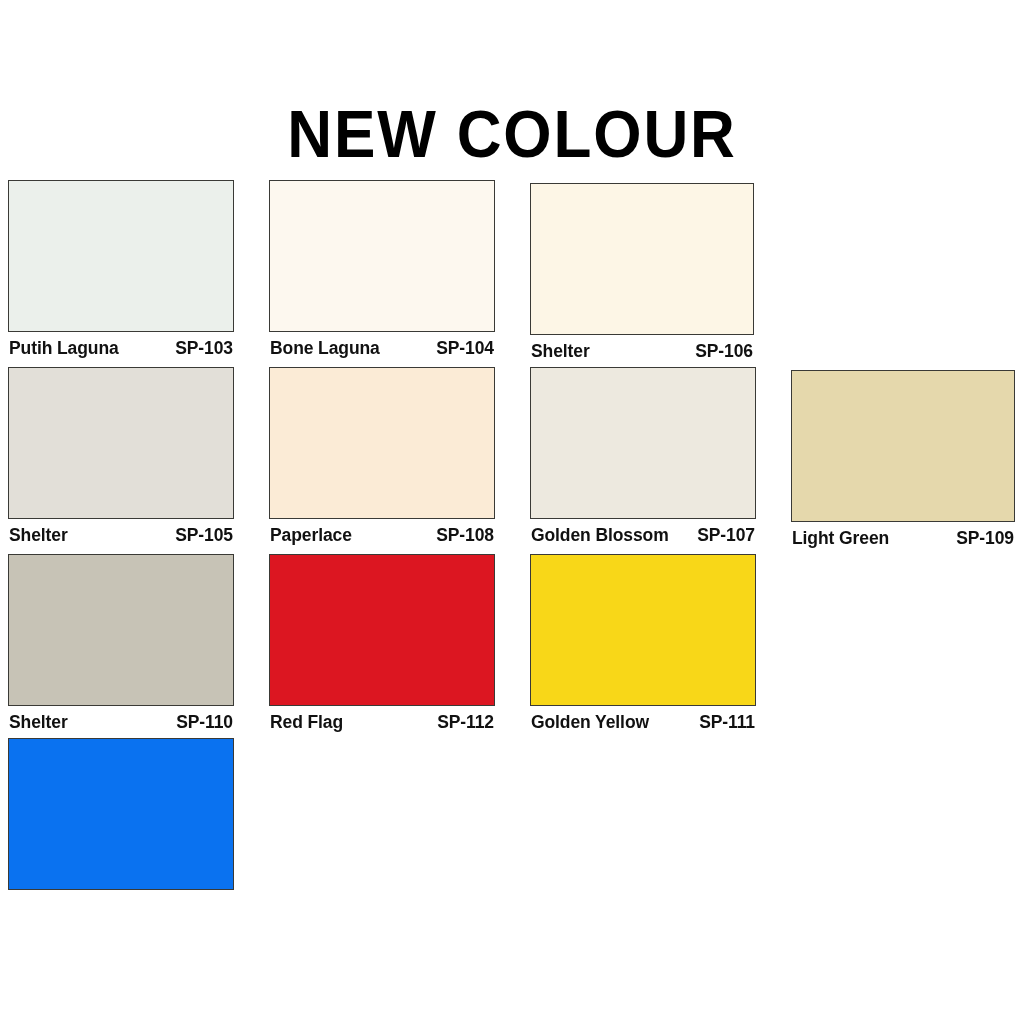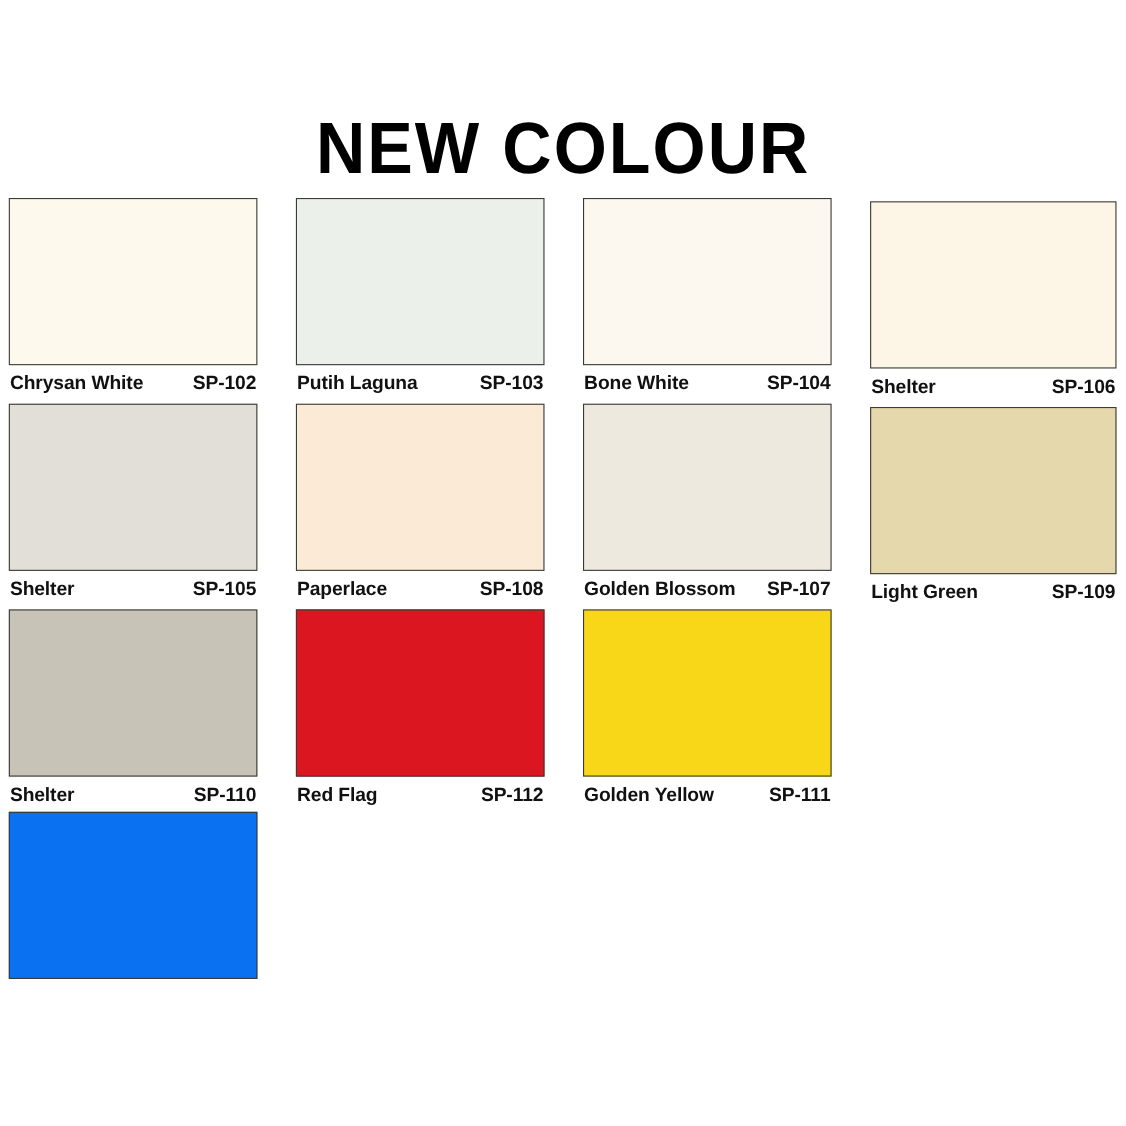--- a/index.html
+++ b/index.html
@@ -110,37 +110,30 @@
 <body>
 
 <div class="page">
 
   <h1 class="title">NEW COLOUR</h1>
 
   <div class="grid">
 
     <div class="row">
       <div class="cell">
-        <div class="chip" style="background:#FDF9EC;"></div>
-        <div class="caption">
-          <span class="swatch-name">Chrysan White</span>
-          <span class="swatch-code">SP-102</span>
-        </div>
-      </div>
-      <div class="cell">
         <div class="chip" style="background:#EBF0EB;"></div>
         <div class="caption">
           <span class="swatch-name">Putih Laguna</span>
           <span class="swatch-code">SP-103</span>
         </div>
       </div>
       <div class="cell">
         <div class="chip" style="background:#FDF8EF;"></div>
         <div class="caption">
-          <span class="swatch-name">Bone White</span>
+          <span class="swatch-name">Bone Laguna</span>
           <span class="swatch-code">SP-104</span>
         </div>
       </div>
       <div class="cell col4 offset">
         <div class="chip" style="background:#FDF6E6;"></div>
         <div class="caption">
           <span class="swatch-name">Shelter</span>
           <span class="swatch-code">SP-106</span>
         </div>
       </div>

